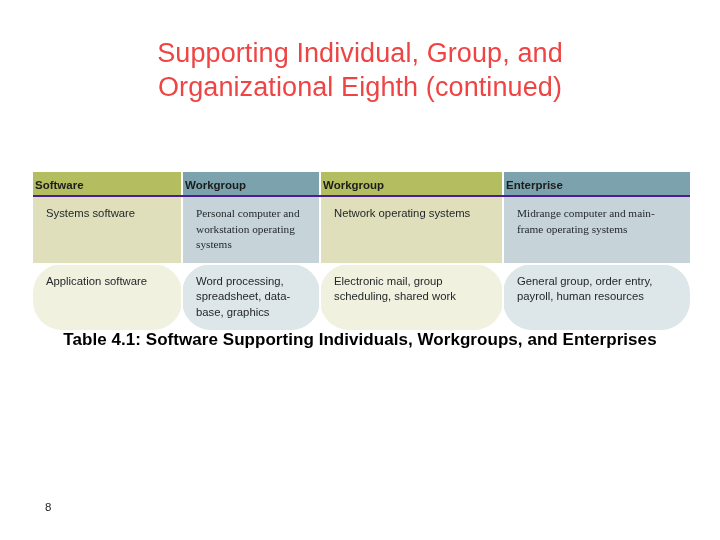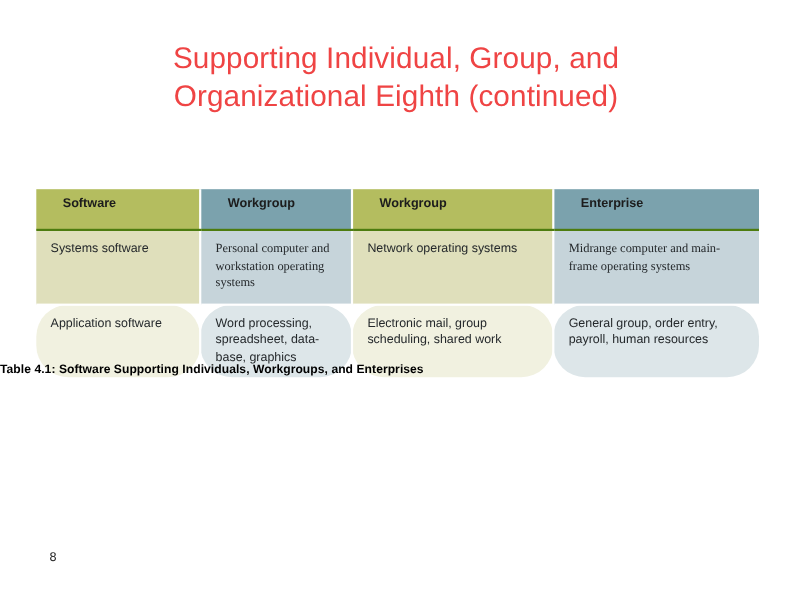--- a/index.html
+++ b/index.html
@@ -53,28 +53,28 @@
 
   table.softtable th,
   table.softtable td {
     vertical-align: top;
     padding: 0;
     border: 0;
   }
 
   
   tr.hdr th {
-    height: 37px;
+    height: 24px;
     font-size: 11.5px;
     font-weight: bold;
     color: #1c1c1c;
     text-align: left;
-    padding: 7px 0 0 24px;
+    padding: 7px 0 0 2px;
     box-sizing: border-box;
-    border-bottom: 2px solid #4d7c0f;
+    border-bottom: 2px solid #4c1d95;
     border-right: 2px solid #ffffff;
   }
   tr.hdr th.last { border-right: 0; }
 
   .hdr-olive { background: #b4bd5f; }
   .hdr-blue  { background: #7ba2ad; }
 
   
   tr.brow td {
     font-size: 11.3px;
@@ -95,21 +95,22 @@
 
   tr.r1 td { height: 57px; }
   tr.r2 td { height: 48px; }
 
   
   #table-caption {
     position: absolute;
     left: 0;
     top: 330px;
     width: 720px;
-    font-size: 11px;
+    text-align: center;
+    font-size: 17px;
     font-weight: bold;
     color: #000000;
     letter-spacing: 0.05px;
   }
 
   
   #footer {
     position: absolute;
     left: 45px;
     top: 501px;

